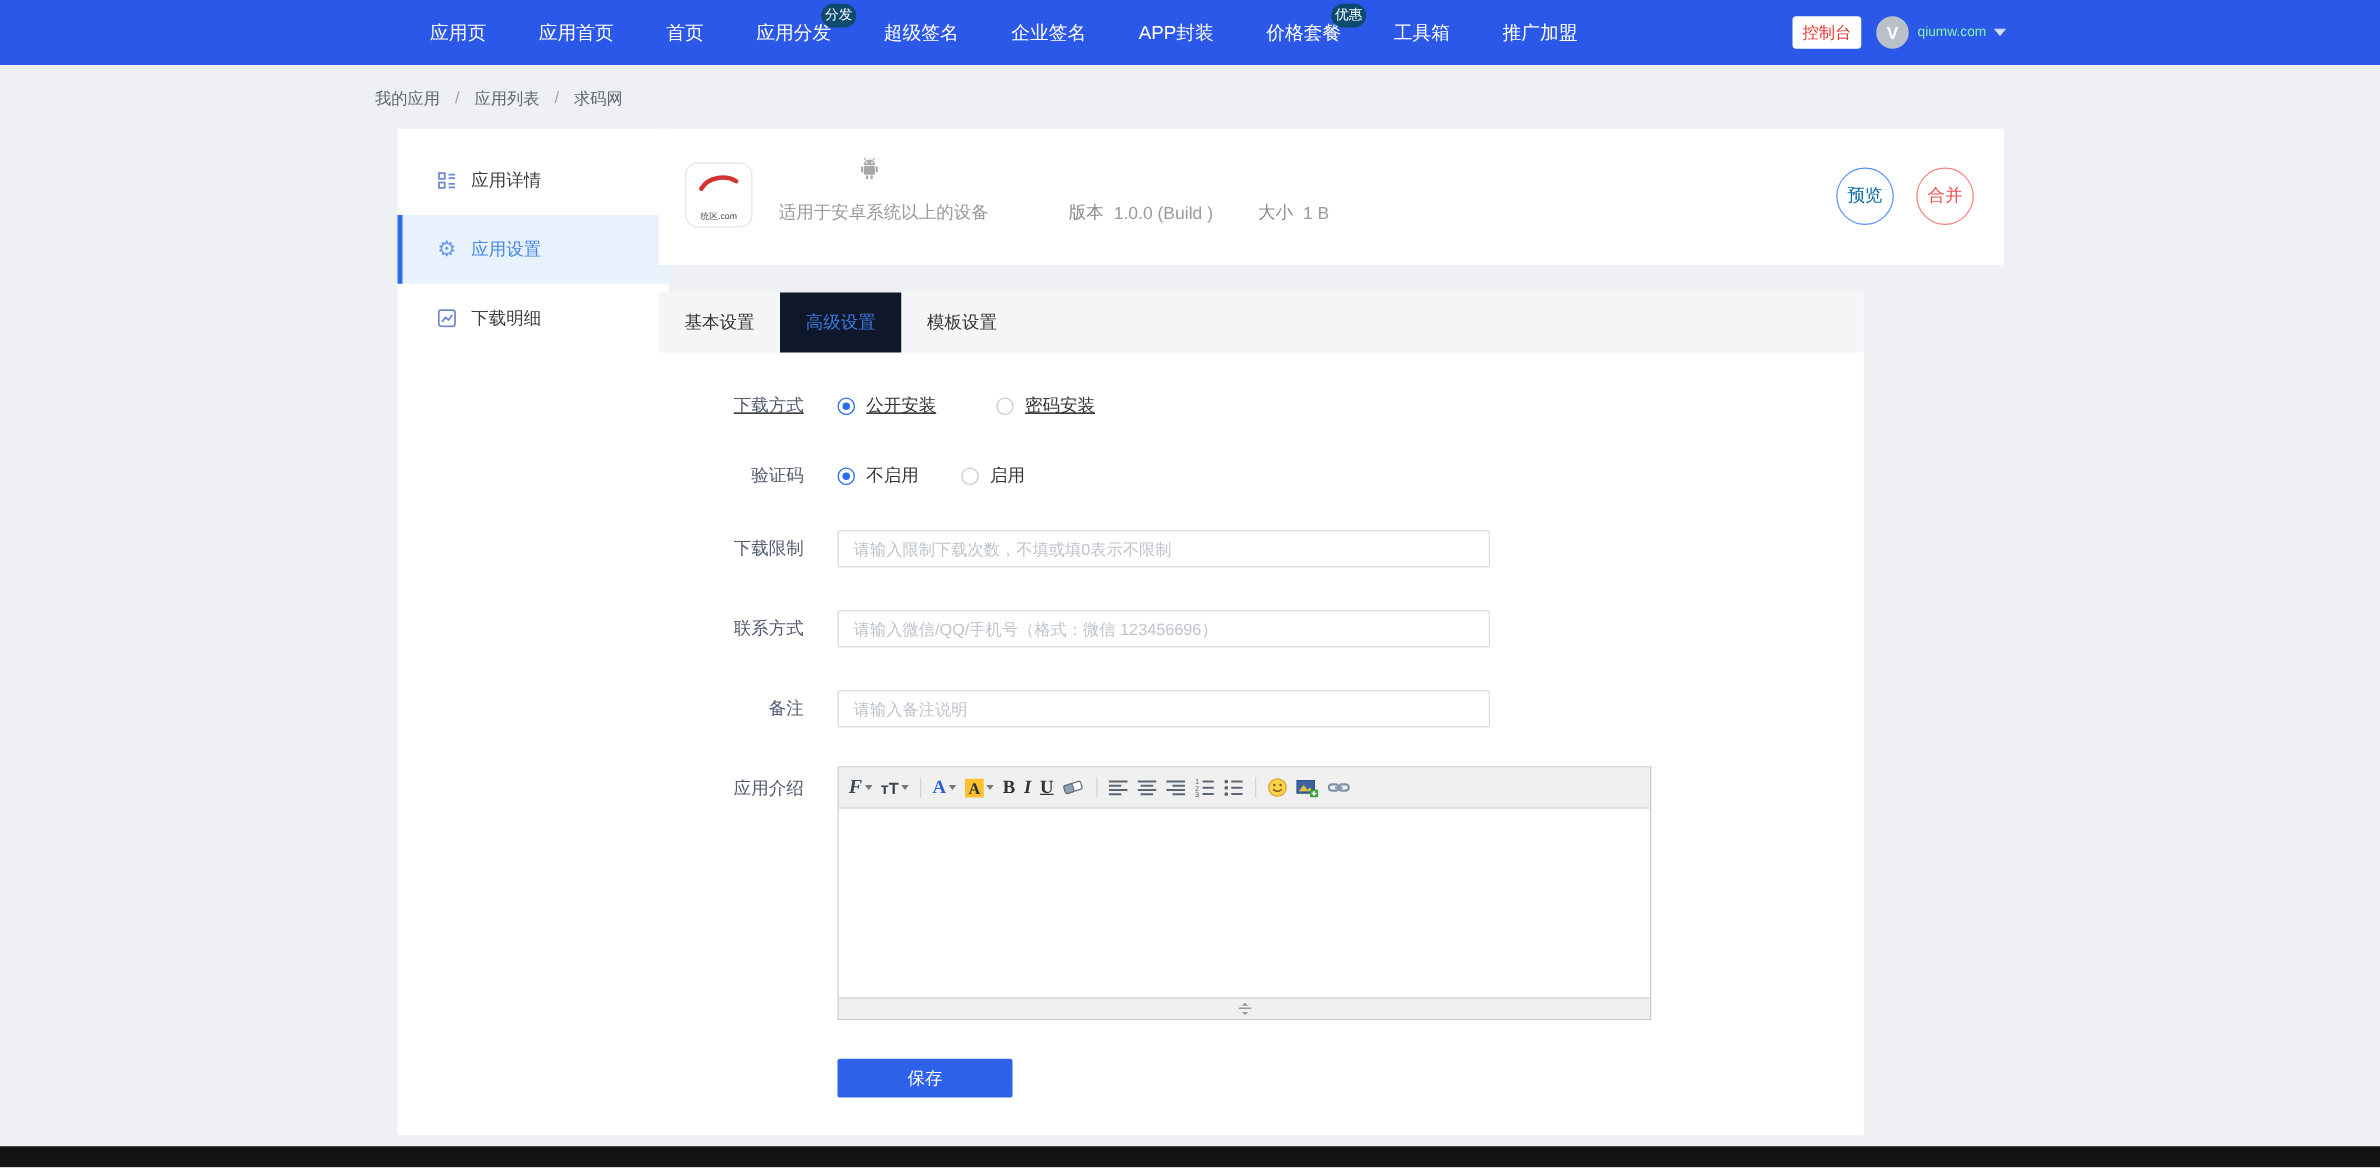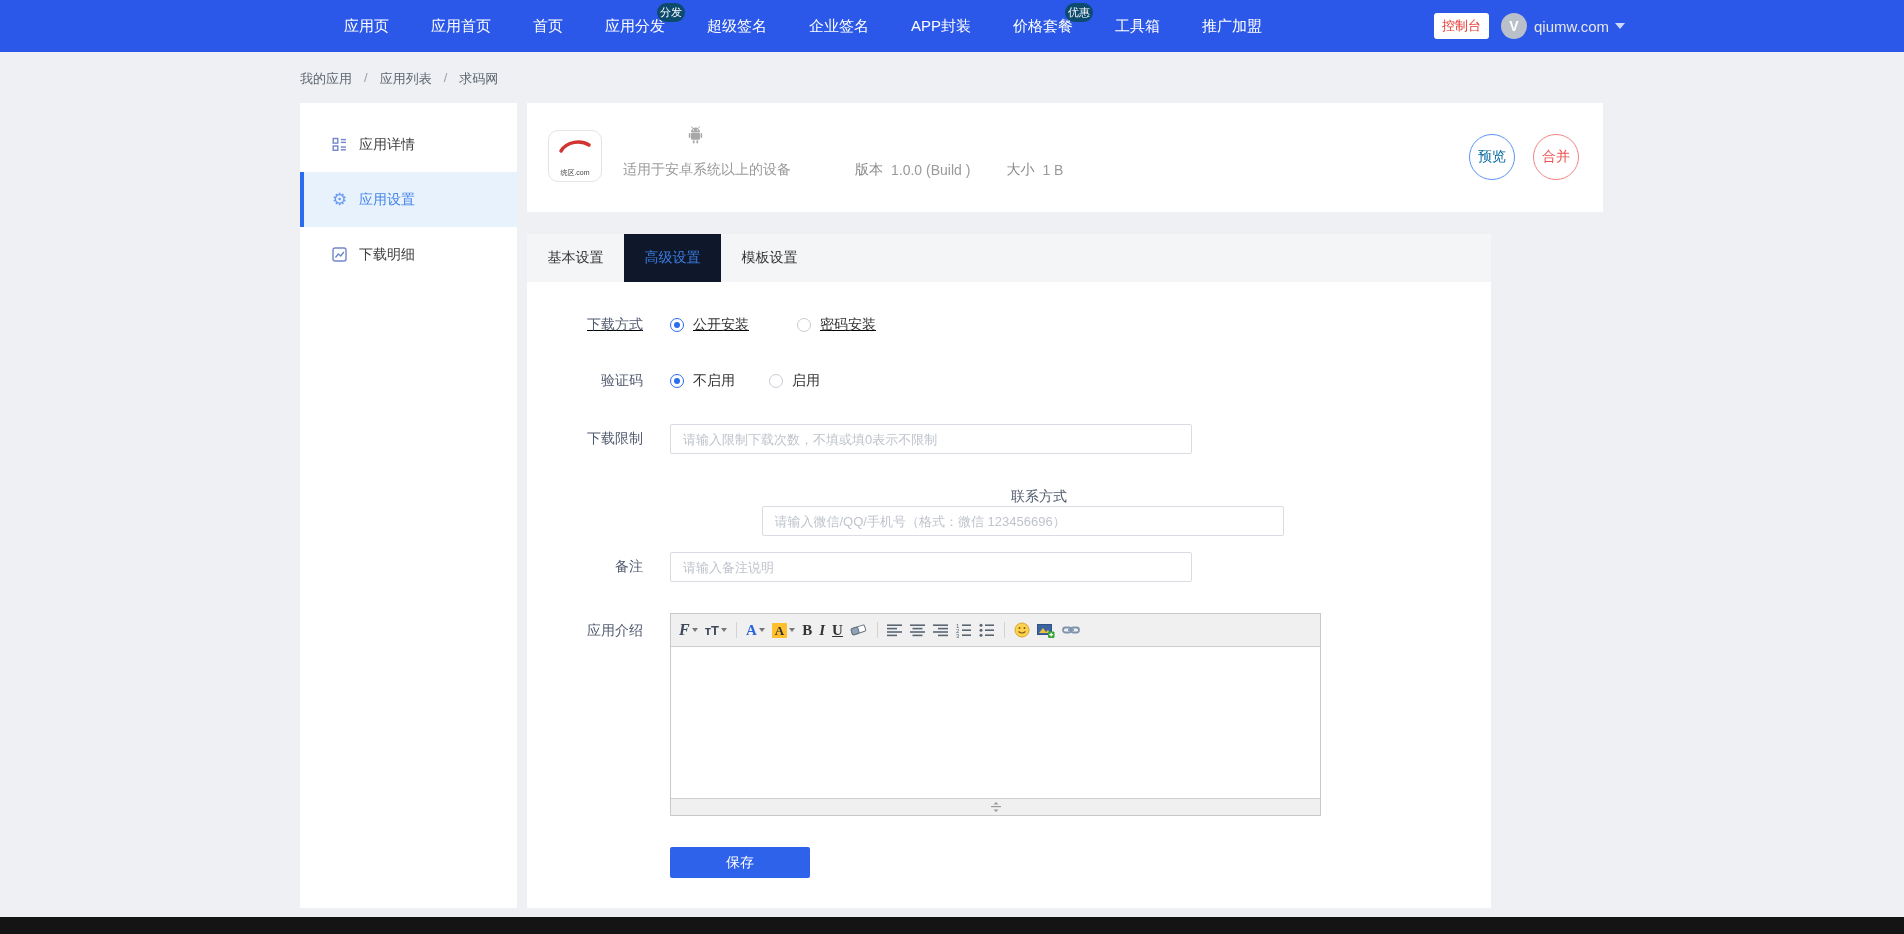--- a/index.html
+++ b/index.html
@@ -9,31 +9,31 @@
   
   .navbar{position:absolute;left:0;top:0;width:1904px;height:52px;background:#2b58e8;}
   .nav-items{position:absolute;left:344px;top:0;height:52px;display:flex;align-items:center;gap:42px;}
   .nav-item{position:relative;color:#fff;font-size:15px;white-space:nowrap;cursor:pointer;}
   .nav-badge{position:absolute;top:-14px;right:-20px;background:#0c4a6e;color:#fff;font-size:11px;
              line-height:1;padding:4px 3px;border-radius:11px;}
   .account{position:absolute;left:1434px;top:0;height:52px;display:flex;align-items:center;}
   .console-pill{background:#fff;color:#e8332e;font-size:13px;padding:4px 8px;border-radius:3px;cursor:pointer;}
   .avatar{width:26px;height:26px;border-radius:50%;background:#b9c0ca;color:#fff;display:flex;
           align-items:center;justify-content:center;font-size:14px;font-weight:bold;margin-left:12px;}
-  .username{color:#e5e5e5;font-size:15px;margin-left:7px;cursor:pointer;}
+  .username{color:#86efac;font-size:11px;margin-left:7px;cursor:pointer;}
   .acct-caret{width:0;height:0;border-left:5px solid transparent;border-right:5px solid transparent;
           border-top:6px solid #cfd9f8;margin-left:6px;}
 
   
   .breadcrumb{position:absolute;left:300px;top:70px;font-size:13px;color:#5f6672;display:flex;gap:12px;}
   .crumb{cursor:pointer;}
   .crumb-sep{color:#9aa1ac;}
 
   
-  .sidebar{position:absolute;left:300px;top:103px;width:217px;height:805px;background:#fff;
+  .sidebar{position:absolute;left:318px;top:103px;width:217px;height:805px;background:#fff;
            padding-top:14px;box-sizing:border-box;}
   .side-item{height:55px;display:flex;align-items:center;padding-left:27px;gap:11px;font-size:14px;
              color:#3d3d3d;border-left:4px solid transparent;box-sizing:border-box;cursor:pointer;}
   .side-item.active{background:#e8f2fd;border-left-color:#2a6ced;color:#4485e8;}
   .side-ico{width:17px;display:flex;justify-content:center;}
   .gear-glyph{font-size:17px;color:#6a9af2;line-height:1;}
 
   
   .header-card{position:absolute;left:527px;top:103px;width:1076px;height:109px;background:#fff;}
   .app-icon{position:absolute;left:21px;top:27px;width:54px;height:52px;border:1px solid #e4e4e4;
@@ -246,21 +246,21 @@
       </div>
     </div>
 
     <div class="row" style="top:190px;">
       <div class="row-label">下载限制</div>
       <div class="row-ctrl">
         <input class="text-input" type="text" placeholder="请输入限制下载次数，不填或填0表示不限制" style="">
       </div>
     </div>
 
-    <div class="row" style="top:254px;flex-direction:column;">
+    <div class="row" style="top:254px;">
       <div class="row-label">联系方式</div>
       <div class="row-ctrl">
         <input class="text-input" type="text" placeholder="请输入微信/QQ/手机号（格式：微信 123456696）" style="">
       </div>
     </div>
 
     <div class="row" style="top:318px;">
       <div class="row-label">备注</div>
       <div class="row-ctrl">
         <input class="text-input" type="text" placeholder="请输入备注说明" style="">

